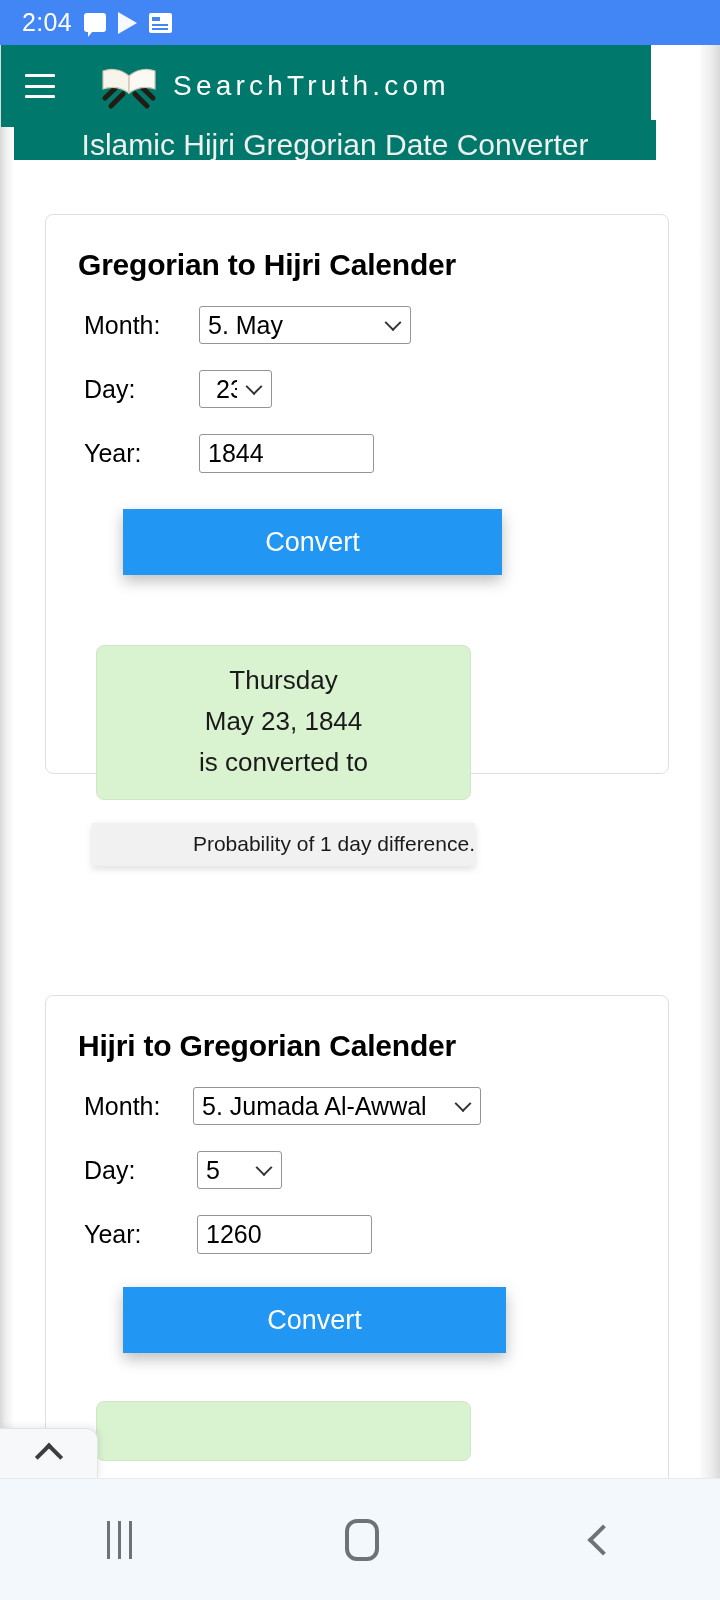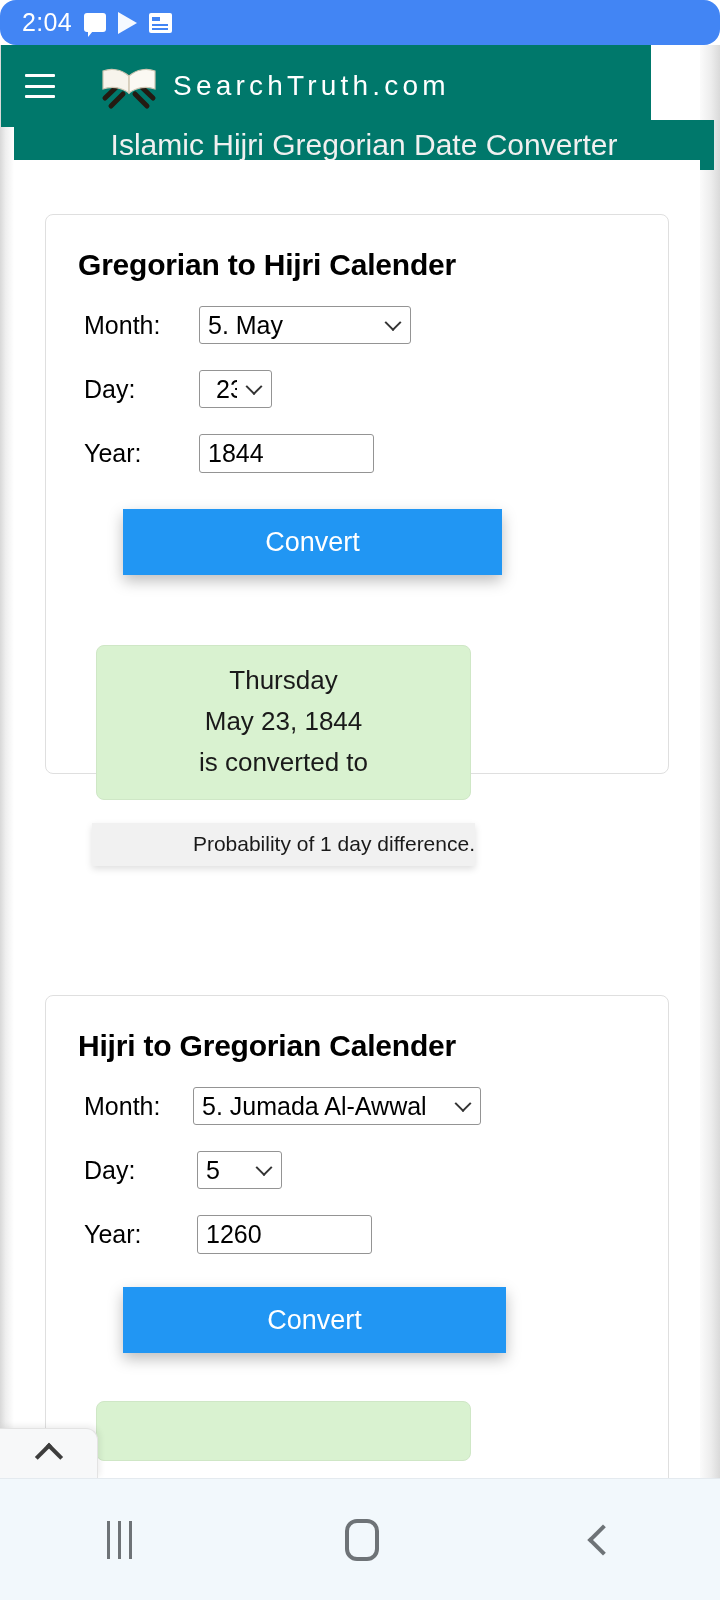--- a/index.html
+++ b/index.html
@@ -10,21 +10,20 @@
     overflow: hidden;
   }
   #screen { position: relative; width: 720px; height: 1600px; background: #fff; }
 
   
   .statusbar {
     position: absolute; top: 0; left: 0; width: 720px; height: 45px;
     background: #4285F4; color: #fff;
     display: flex; align-items: center; justify-content: space-between;
     padding: 0 16px 0 22px;
-    border-radius: 16px;
   }
   .sb-left { display: flex; align-items: center; gap: 12px; }
   .sb-clock { font-size: 25px; letter-spacing: .3px; }
   .sb-right { display: flex; align-items: flex-end; gap: 7px; }
   .sb-battpct { font-size: 25px; letter-spacing: -.3px; }
   .ico { display: inline-block; position: relative; }
 
   
   .ic-chat { width: 22px; height: 19px; background: #fff; border-radius: 3px; }
   .ic-chat::after {
@@ -66,21 +65,21 @@
     display: flex; align-items: center; padding-left: 24px;
   }
   .hamburger { width: 30px; height: 24px; display:flex; flex-direction:column;
                justify-content: space-between; cursor: pointer; }
   .hamburger i { display:block; height: 3px; background:#fff; border-radius:1px; }
   .brand { display: flex; align-items: center; margin-left: 42px; }
   .logo { width: 64px; height: 52px; position: relative; }
   .brand-name { color:#fff; font-size: 28px; letter-spacing: 4.2px; margin-left: 12px; }
 
   .pagetitle {
-    position: absolute; top: 120px; left: 14px; width: 700px; height: 50px;
+    position: absolute; top: 120px; left: 14px; width: 642px; height: 50px;
     background: #00786B; color: #f0f0f0;
     font-size: 30px; line-height: 50px; text-align: center;
     overflow: hidden; white-space: nowrap;
   }
 
   
   .page {
     position: absolute; top: 160px; left: 14px; width: 686px; height: 1318px;
     background: #fff; overflow: hidden;
   }

